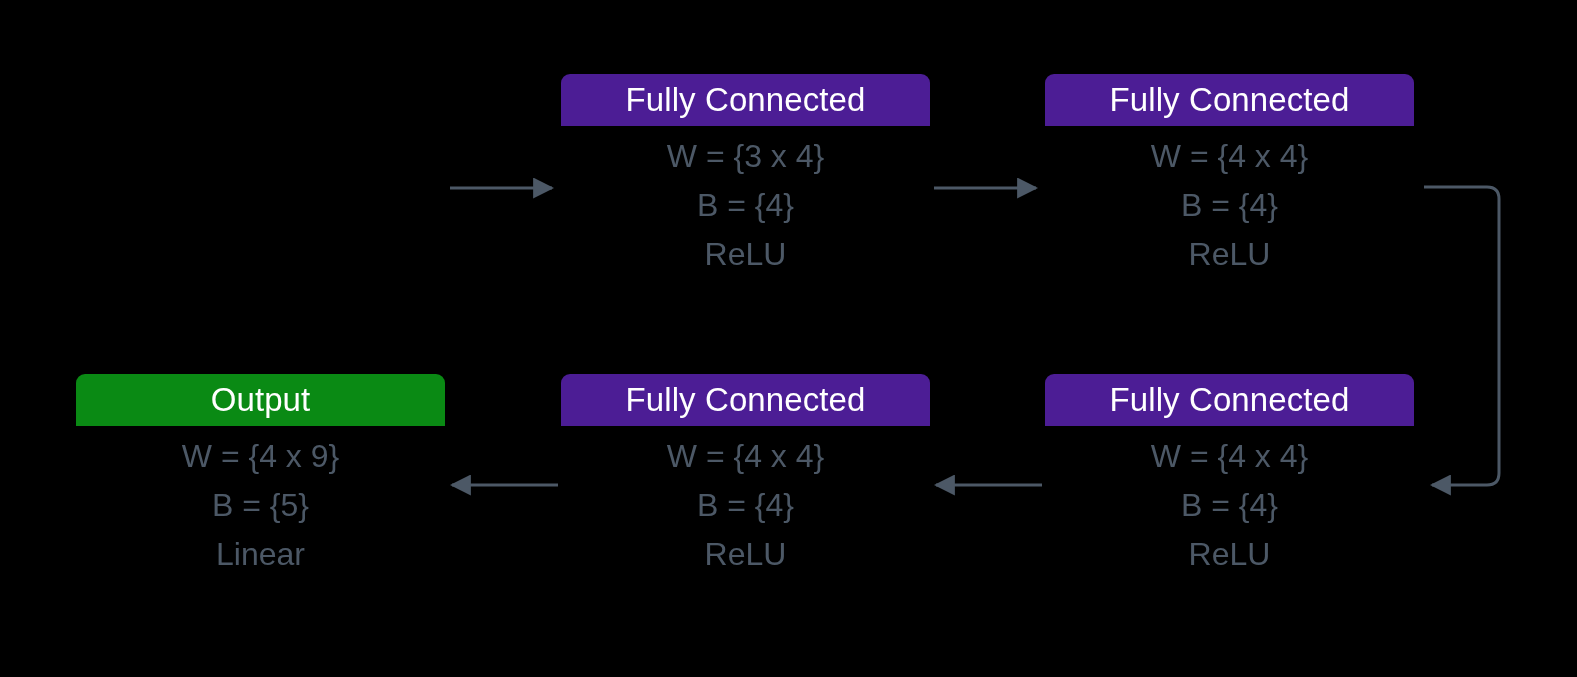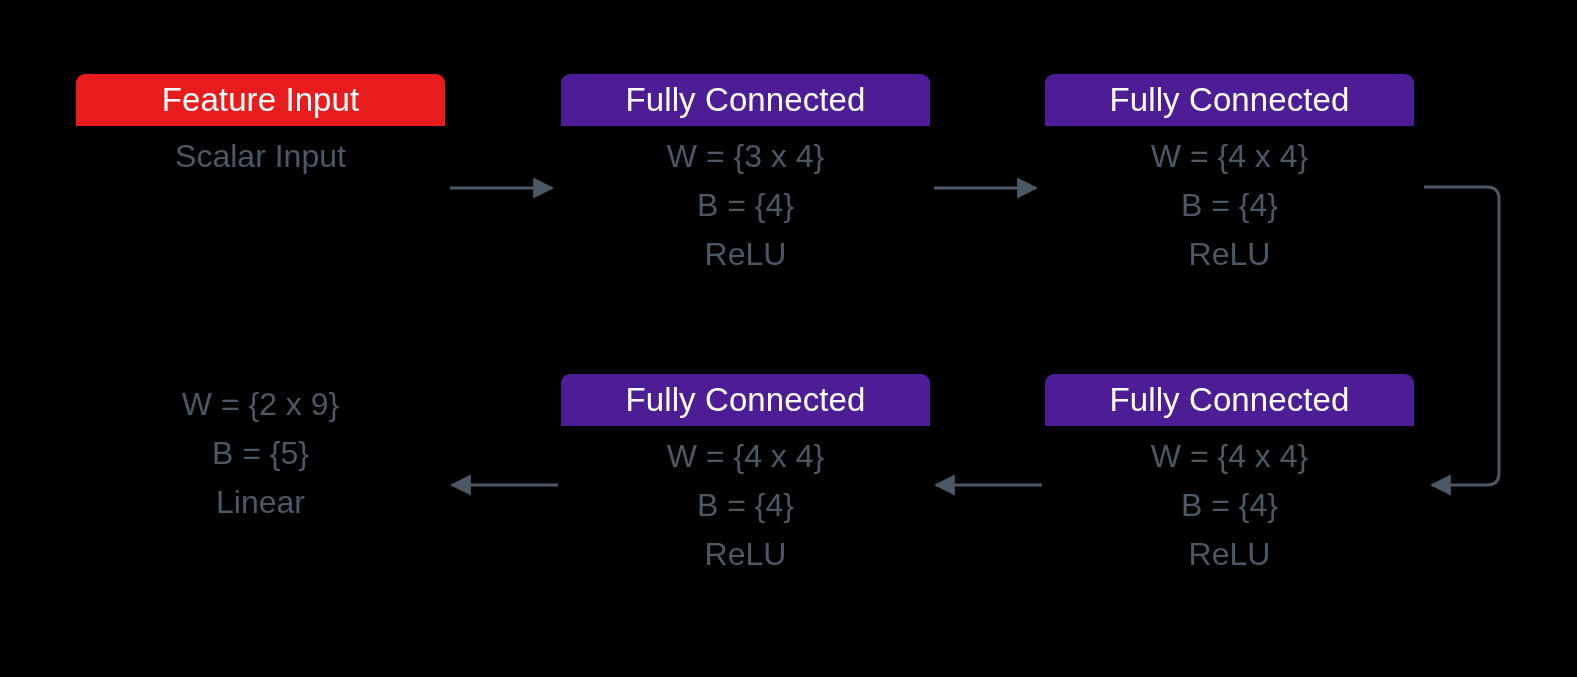--- a/index.html
+++ b/index.html
@@ -94,48 +94,43 @@
 
     <g>
       <line x1="1042" y1="485" x2="936" y2="485" stroke="#4C5866" stroke-width="3" marker-end="url(#arrow-right)"></line>
     </g>
 
     <g>
       <line x1="558" y1="485" x2="452" y2="485" stroke="#4C5866" stroke-width="3" marker-end="url(#arrow-right)"></line>
     </g>
   </svg>
 
-  <div class="block" style="left:76px; top:74px;">
-    <div class="block-header red">Feature Input</div>
-    <div class="block-body">
-      <span class="line">Scalar Input</span>
-    </div>
-  </div>
 
   <div class="block" style="left:561px; top:74px;">
     <div class="block-header blue">Fully Connected</div>
     <div class="block-body">
       <span class="line">W = {3 x 4}</span>
       <span class="line">B = {4}</span>
       <span class="line">ReLU</span>
     </div>
   </div>
 
   <div class="block" style="left:1045px; top:74px;">
     <div class="block-header blue">Fully Connected</div>
     <div class="block-body">
       <span class="line">W = {4 x 4}</span>
       <span class="line">B = {4}</span>
       <span class="line">ReLU</span>
     </div>
   </div>
 
   <div class="block" style="left:76px; top:374px;">
+    <div class="block-header green">Output</div>
     <div class="block-body">
-      <span class="line">W = {2 x 9}</span>
+      <span class="line">W = {4 x 9}</span>
       <span class="line">B = {5}</span>
       <span class="line">Linear</span>
     </div>
   </div>
 
   <div class="block" style="left:561px; top:374px;">
     <div class="block-header blue">Fully Connected</div>
     <div class="block-body">
       <span class="line">W = {4 x 4}</span>
       <span class="line">B = {4}</span>

